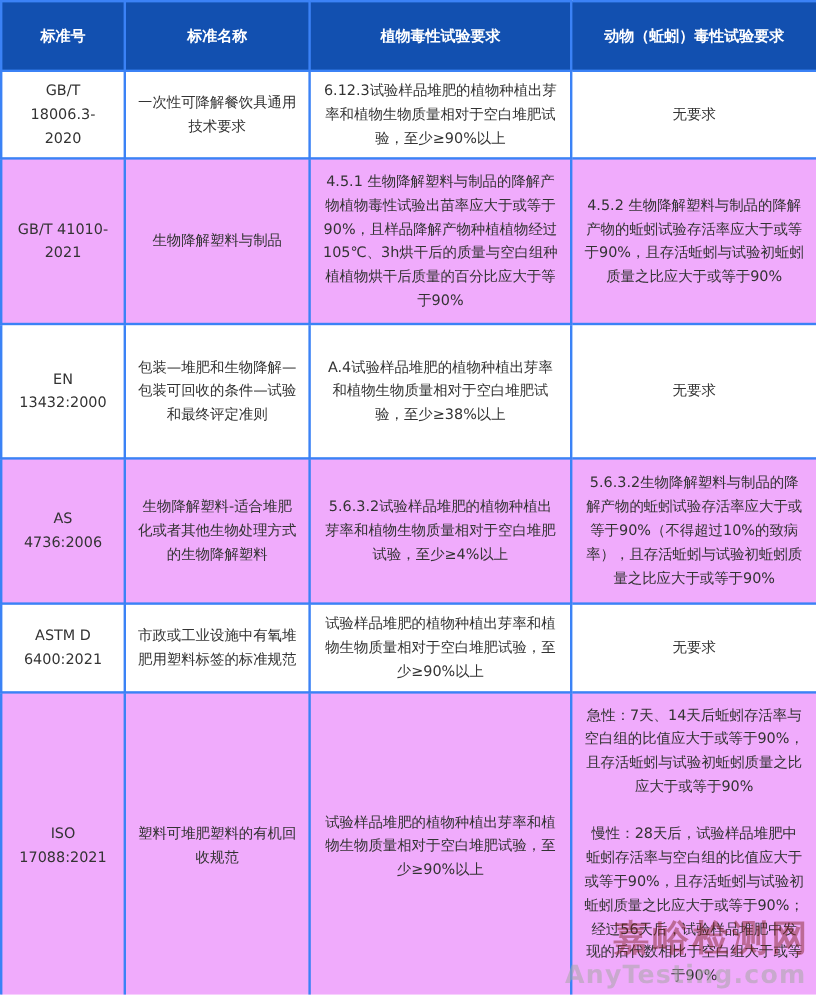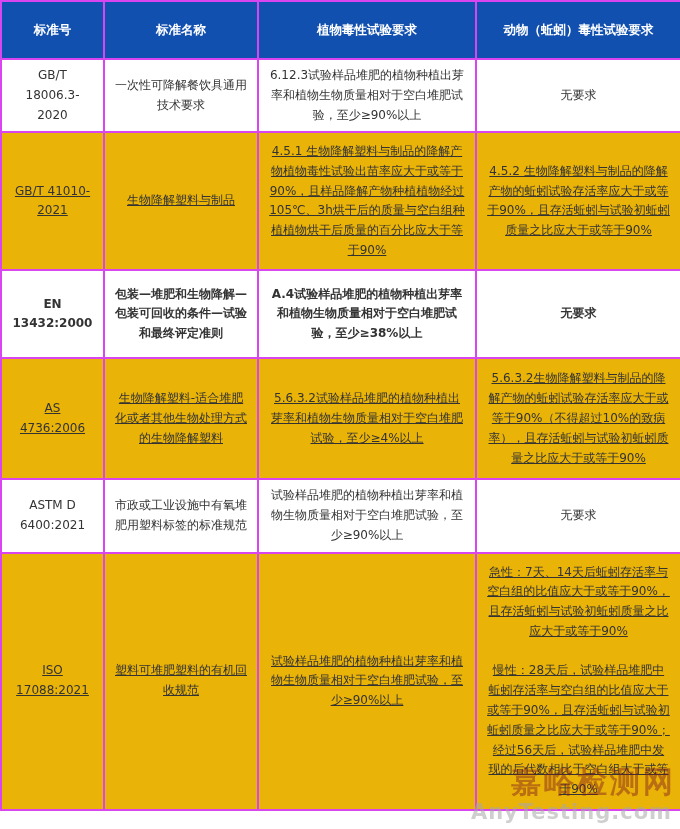--- a/index.html
+++ b/index.html
@@ -1,32 +1,32 @@
 <!DOCTYPE html>
 <html><head>
 <meta charset="utf-8">
 <style>
   html,body{margin:0;padding:0;background:#ffffff;}
   .page{position:relative;width:680px;height:829px;background:#ffffff;overflow:hidden;
         font-family:"DejaVu Sans","Liberation Sans",sans-serif;}
   table.std{border-collapse:collapse;table-layout:fixed;width:680px;}
-  table.std th, table.std td{border:2px solid #d946ef;box-sizing:border-box;}
+  table.std th, table.std td{border:2px solid #3b82f6;box-sizing:border-box;}
   table.std th{
     background:#1250b0;color:#ffffff;font-size:12.5px;font-weight:bold;
     text-align:center;vertical-align:middle;height:58px;padding:4px 6px;line-height:1.5;
   }
   table.std td{
     font-size:12px;color:#333333;text-align:center;vertical-align:middle;
     padding:6px 10px;line-height:1.65;white-space:pre-line;word-break:break-word;
   }
   tr.r-white td{background:#ffffff;}
-  tr.r-gray td{background:#eab308;text-decoration:underline;}
+  tr.r-gray td{background:#f0abfc;}
   tr.h-82  {height:72px;}
   tr.h-138 {height:138px;}
-  tr.h-88  {height:88px;font-weight:bold;}
+  tr.h-88  {height:112px;}
   tr.h-121 {height:121px;}
   tr.h-78  {height:59px;}
   tr.h-257 {height:257px;}
   .wm-cn{
     position:absolute;right:4px;bottom:26px;font-size:30px;font-weight:bold;
     color:#7f1d1d;opacity:0.45;letter-spacing:3px;pointer-events:none;white-space:nowrap;
   }
   .wm-en{
     position:absolute;right:8px;bottom:5px;font-size:21px;font-weight:bold;
     color:#a8a8a8;opacity:0.55;letter-spacing:1px;pointer-events:none;white-space:nowrap;

